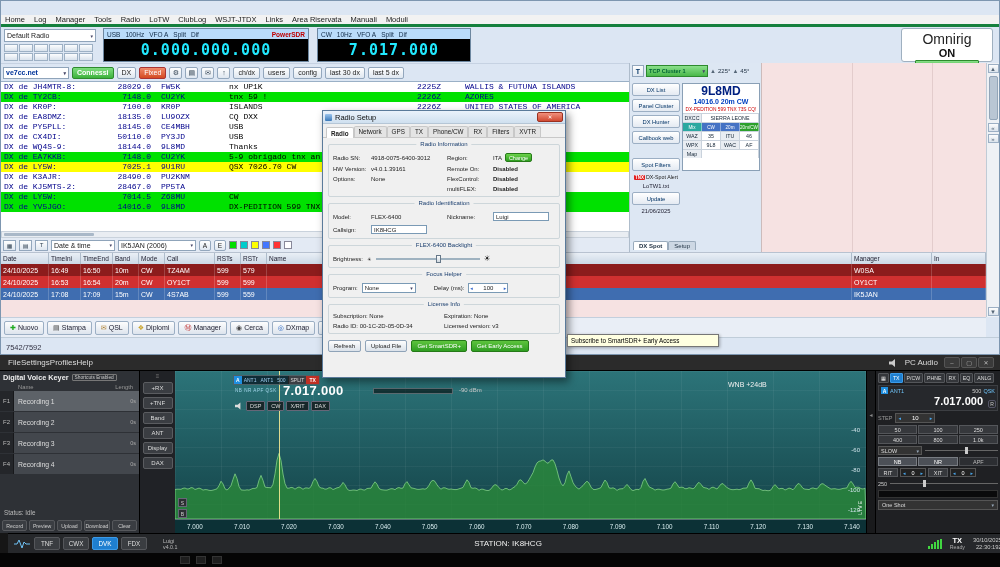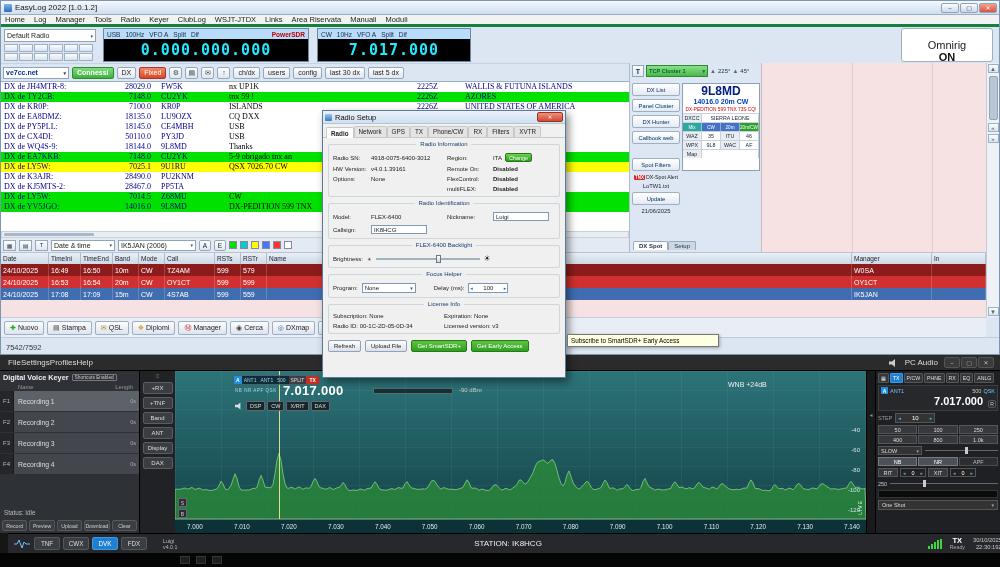--- a/index.html
+++ b/index.html
@@ -16,32 +16,32 @@
 .combo{background:#fff;border:1px solid #8fa4ba;display:flex;align-items:center;justify-content:space-between;font-size:7px;color:#222;padding:0 2px}
 .car{font-size:5px;color:#446}
 .dr{position:absolute;left:3px;top:2px;width:92px;height:13px}
 .presets{position:absolute;left:3px;top:17px;width:94px;display:flex;flex-wrap:wrap;gap:1px}
 .pbtn{width:14px;height:8px;background:linear-gradient(#fcfdfe,#d9e2ec);border:1px solid #9db0c4}
 .vfo{position:absolute;top:1px;height:34px;border:1px solid #6d87a0;background:#000}
 .vfohead{height:10px;background:#b9dcfb;display:flex;align-items:center;gap:5px;font-size:6.5px;padding:0 3px;color:#102a46}
 .vfohead .red{color:#c00000;font-weight:bold;margin-left:auto}
 .vfodisp{height:22px;background:#000;color:#21e9ff;font-family:"DejaVu Sans Mono",monospace;font-size:15px;font-weight:bold;display:flex;align-items:center;justify-content:center;letter-spacing:1px}
 .omni{position:absolute;left:900px;top:1px;width:92px;height:34px;background:#fff;border:1px solid #9fb0c0;border-radius:3px;text-align:center}
-.omni1{font-size:11px;color:#222;margin-top:10px}
+.omni1{font-size:14px;color:#222;margin-top:2px}
 .omni2{font-size:11px;font-weight:bold;color:#111}
 .omnisel{width:64px;height:7px;background:linear-gradient(#8be08b,#46b846);border:1px solid #2d8a2d;margin:1px auto 0;border-radius:1px}
 .el-cluster{position:absolute;left:0;top:62px;width:628px;height:18px;background:#dce6f3;border-top:1px solid #c6d2e2;display:flex;align-items:center;gap:3px;padding-left:2px;font-size:7px}
 .host{width:66px;height:12px;color:#003399;font-weight:bold}
 .btn{height:12px;display:inline-flex;align-items:center;justify-content:center;padding:0 4px;background:linear-gradient(#fefefe,#dfe7f0);border:1px solid #93a7bd;border-radius:2px;color:#222}
 .btn.green{background:linear-gradient(#7fdd7f,#3cb23c);border-color:#2d8a2d;color:#fff;font-weight:bold}
 .btn.redb{background:linear-gradient(#f08a6a,#d44a22);border-color:#a33;color:#fff}
 .ibtn{width:13px;height:12px;display:inline-flex;align-items:center;justify-content:center;background:linear-gradient(#fefefe,#dfe7f0);border:1px solid #93a7bd;border-radius:2px;font-size:7px;color:#345}
 .cbtns{display:flex;gap:3px}
 .el-spots{position:absolute;left:0;top:80px;width:628px;height:150px;background:#fff;border-top:1px solid #9ab0c6;overflow:hidden}
-.spot{display:flex;height:10px;line-height:10px;font-family:Liberation Serif, serif;font-size:8px;color:#00008b;white-space:nowrap}
+.spot{display:flex;height:10px;line-height:10px;font-family:Liberation Mono, monospace;font-size:8px;color:#00008b;white-space:nowrap}
 .spot.row-green{background:#00e100}
 .spot.row-yellow{background:#ffff00}
 .spot.row-white{background:#fff}
 .s-de{width:104px;padding-left:3px;overflow:hidden}
 .s-fq{width:46px;text-align:right}
 .s-dx{width:78px;padding-left:10px}
 .s-cm{width:188px;color:#000;overflow:hidden}
 .s-tm{width:48px}
 .s-co{flex:1;overflow:hidden}
 .el-hscroll{position:absolute;left:0;top:230px;width:628px;height:7px;background:#e9edf2;border:1px solid #c9d2dc}
@@ -209,39 +209,29 @@
 .btx .t1{font-size:7.5px;color:#fff;font-weight:bold}
 .btx .t2{font-size:5.3px;color:#aaa}
 .bdt{font-size:5.8px;color:#ccc;line-height:7px;text-align:right}
 #task{position:absolute;left:0;top:553px;width:1000px;height:14px;background:#050505;display:flex;align-items:center;gap:6px;padding-left:180px}
 .ticon2{width:10px;height:8px;background:#1e1e1e;border:1px solid #333}
 </style>
 </head>
 <body>
 
 <div id="el">
-  <div class="el-title">
-    <span class="appicon"></span>
-    <span>EasyLog 2022 [1.0.1.2]</span>
-    <span class="winbtns">
-
-    <span class="wbtn">–</span>
-        <span class="wbtn">▢</span>
-        <span class="wbtn">✕</span>
-      </span>
-  </div>
 
   <div class="el-menu">
 
   <span>Home</span>
       <span>Log</span>
       <span>Manager</span>
       <span>Tools</span>
       <span>Radio</span>
-      <span>Keyer</span>
+      <span>LoTW</span>
       <span>ClubLog</span>
       <span>WSJT-JTDX</span>
       <span>Links</span>
       <span>Area Riservata</span>
       <span>Manuali</span>
       <span>Moduli</span>
     </div>
 
   <div class="el-toolbar">
     <div class="combo dr">

